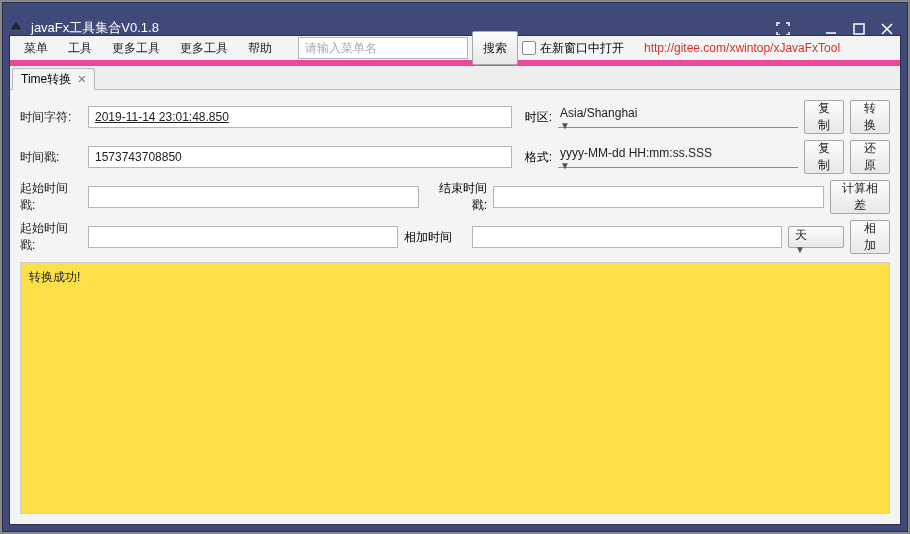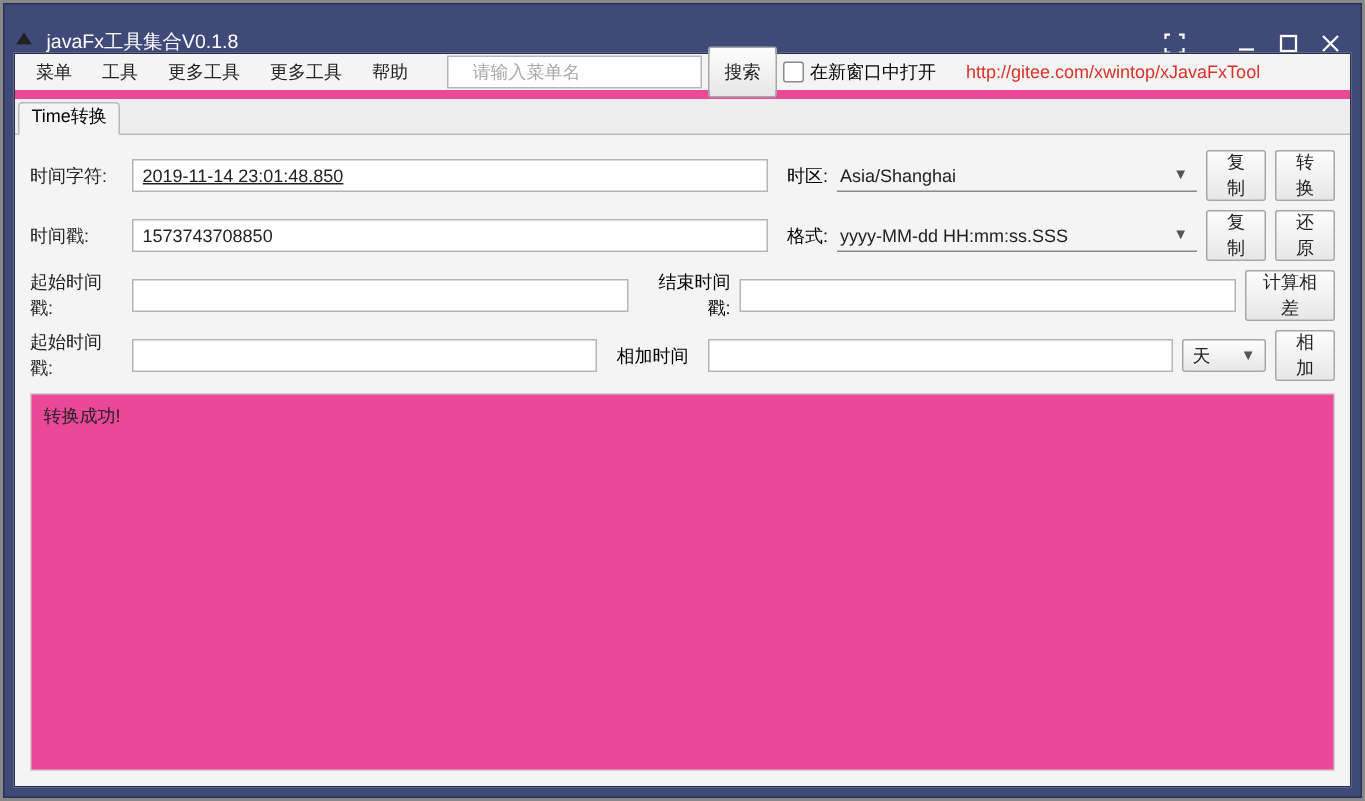--- a/index.html
+++ b/index.html
@@ -6,36 +6,36 @@
   body { background: #888; padding: 2px; }
   .window { width: 906px; height: 530px; background: #3f4a78; display: flex; flex-direction: column; border: 1px solid #2a3050; }
   .titlebar { height: 28px; display: flex; align-items: flex-start; padding: 16px 6px; color: #fff; }
   .titlebar .icon { width: 16px; height: 16px; margin-right: 6px; }
   .titlebar .title { flex: 1; font-size: 13px; }
   .titlebar .wbtn { width: 28px; height: 20px; display: flex; align-items: center; justify-content: center; color: #fff; cursor: pointer; }
   .titlebar svg { width: 14px; height: 14px; stroke: #fff; fill: none; stroke-width: 1.5; }
   .inner { flex: 1; margin: 0 6px 6px 6px; background: #f4f4f4; display: flex; flex-direction: column; border: 1px solid #2a3050; }
   .menubar { height: 30px; display: flex; align-items: center; padding: 0 6px; border-bottom: 6px solid #ec4899; gap: 4px; }
   .menubar .mitem { padding: 4px 8px; color: #222; cursor: pointer; }
-  .menubar input.search { width: 170px; height: 22px; border: 1px solid #b5b5b5; background: #fff; padding: 0 16px; color: #333; }
+  .menubar input.search { width: 170px; height: 22px; border: 1px solid #b5b5b5; background: #fff; padding: 0 6px; color: #333; }
   .menubar input.search::placeholder { color: #aaa; }
   .btn { height: 22px; padding: 16px 10px; background: linear-gradient(#fdfdfd,#e7e7e7); border: 1px solid #a7a7a7; border-radius: 2px; cursor: pointer; display: inline-flex; align-items: center; justify-content: center; color: #222; }
   .chk { display: flex; align-items: center; gap: 4px; }
   .chk .box { width: 14px; height: 14px; border: 1px solid #8a8a8a; background: #fff; border-radius: 2px; }
   .link { color: #d8322a; text-decoration: none; margin-left: 16px; cursor: pointer; }
   .tabbar { height: 24px; display: flex; align-items: flex-end; padding-left: 2px; border-bottom: 1px solid #b9b9b9; background: #eee; }
-  .tab { height: 22px; padding: 0 8px; background: #f4f4f4; border: 1px solid #b9b9b9; border-bottom: 1px solid #f4f4f4; border-radius: 3px 3px 0 0; display: flex; align-items: center; gap: 6px; margin-bottom: -1px; flex-direction: column; }
+  .tab { height: 22px; padding: 0 8px; background: #f4f4f4; border: 1px solid #b9b9b9; border-bottom: 1px solid #f4f4f4; border-radius: 3px 3px 0 0; display: flex; align-items: center; gap: 6px; margin-bottom: -1px; }
   .tab .close { color: #777; cursor: pointer; font-size: 11px; }
   .content { flex: 1; background: #f4f4f4; padding: 10px 10px; display: flex; flex-direction: column; gap: 6px; }
   .row { display: flex; align-items: center; gap: 6px; }
   .lbl { width: 62px; text-align: left; color: #222; }
   .field { height: 22px; border: 1px solid #b5b5b5; background: #fff; padding: 0 6px; color: #222; }
-  .combo { height: 22px; border-bottom: 1px solid #8a8a8a; background: transparent; padding: 0 6px 0 2px; color: #222; display: flex; align-items: center; justify-content: space-between; }
+  .combo { height: 22px; border-bottom: 1px solid #8a8a8a; background: transparent; padding: 0 6px 0 2px; color: #222; display: flex; justify-content: space-between; flex-direction: column; }
   .combo .caret { color: #555; font-size: 10px; }
-  .status { flex: 1; background: #ec4899; border: 1px solid #d0d0d0; margin-top: 2px; padding: 6px 8px; color: #222; }
+  .status { flex: 1; background: #fde047; border: 1px solid #d0d0d0; margin-top: 2px; padding: 6px 8px; color: #222; }
 </style>
 </head>
 <body>
 
 <div class="window">
   <div class="titlebar">
     <span class="icon">
       <svg viewBox="0 0 16 16">
           <path d="M2 12 L8 3 L14 12 Z" fill="#222" stroke="none"></path>
         </svg>
@@ -118,21 +118,21 @@
         <span class="lbl">起始时间戳:</span>
         <input class="field" style="flex: 1 1 0%;">
         <span style="width:62px;text-align:right">结束时间戳:</span>
         <input class="field" style="flex: 1 1 0%;">
         <button class="btn" style="width:60px">计算相差</button>
       </div>
 
       <div class="row">
         <span class="lbl">起始时间戳:</span>
         <input class="field" style="flex: 1 1 0%;">
-        <span style="width:62px;text-align:center">相加时间</span>
+        <span style="width:62px;text-align:left">相加时间</span>
         <input class="field" style="flex: 1 1 0%;">
         <div class="combo" style="width:56px;border:1px solid #a7a7a7;background:linear-gradient(#fdfdfd,#e7e7e7);border-radius:2px;padding:0 6px">
           <span>天</span>
           <span class="caret">▼</span>
         </div>
         <button class="btn" style="width:40px">相加</button>
       </div>
 
       <div class="status">
         <span>转换成功!</span>

